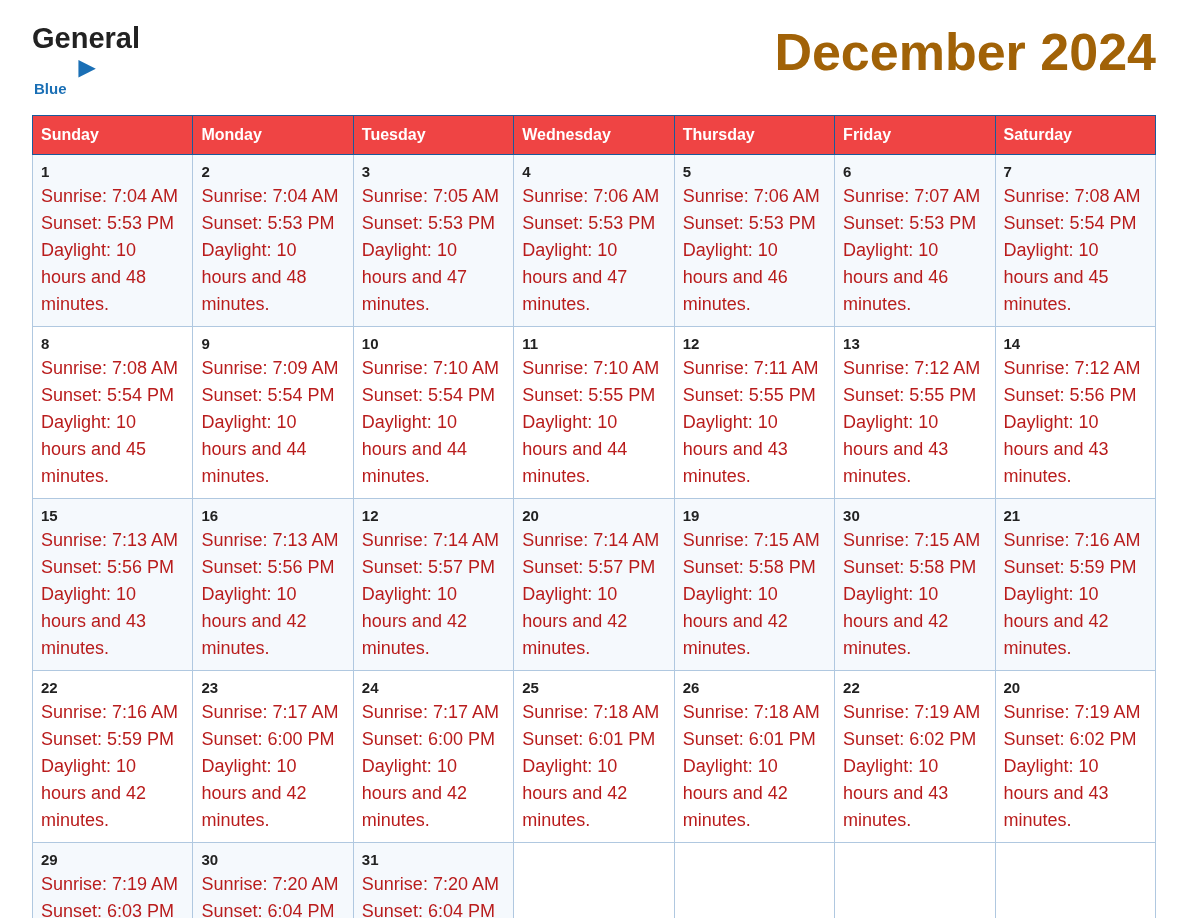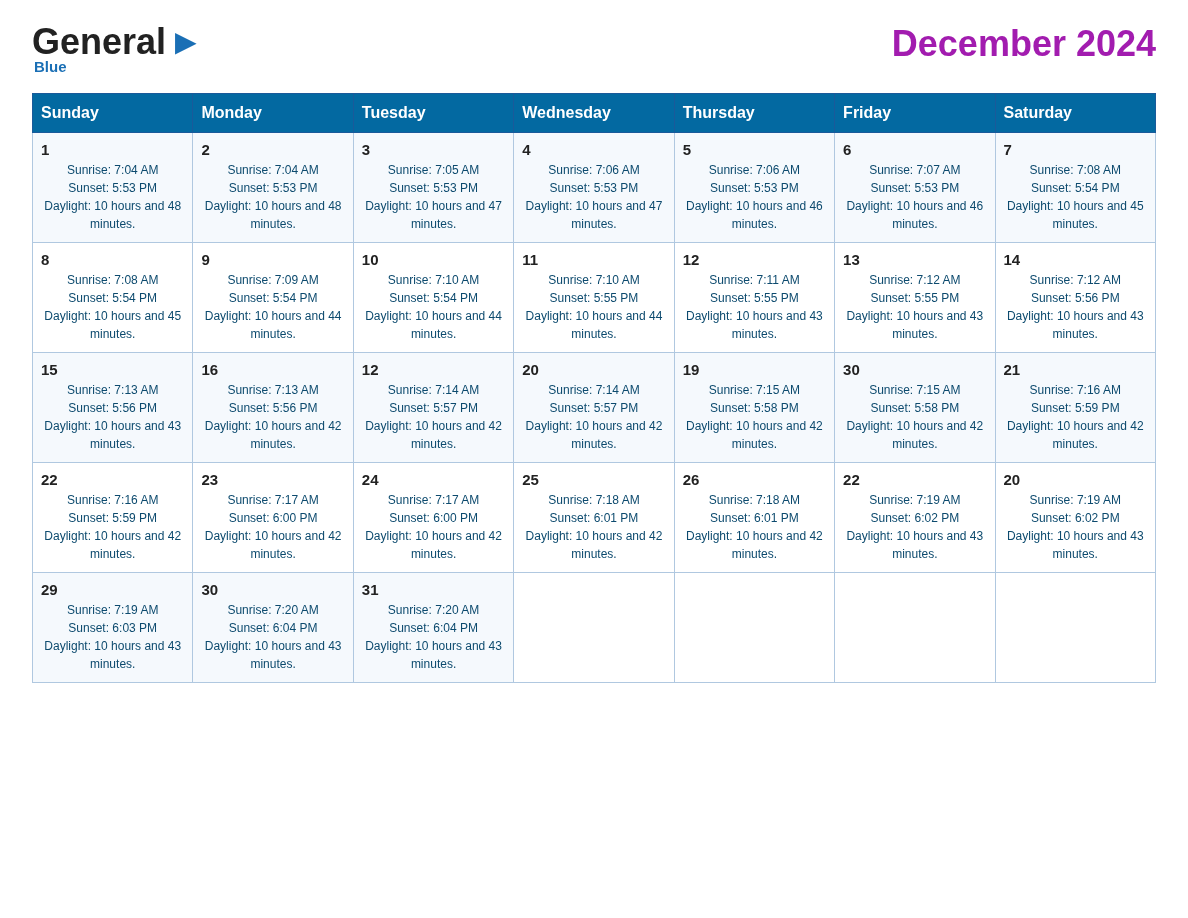--- a/index.html
+++ b/index.html
@@ -18,56 +18,57 @@
       margin-bottom: 18px;
     }
     .logo {
       display: flex;
       flex-direction: column;
       align-items: flex-start;
     }
     .logo-text {
       display: flex;
       align-items: center;
-      font-size: 36px;
+      font-size: 29px;
       font-weight: bold;
       color: #222;
       line-height: 1;
+      flex-direction: column;
     }
     .logo-blue {
       color: #1a6fb5;
     }
     .logo-sub {
       font-size: 15px;
       font-weight: bold;
       color: #1a6fb5;
       margin-top: -2px;
       margin-left: 2px;
     }
     .title-block {
       text-align: right;
     }
     .month-title {
-      font-size: 36px;
-      font-weight: bold;
-      color: #a21caf;
+      font-size: 52px;
+      font-weight: bold;
+      color: #a16207;
       line-height: 1.1;
     }
     .location {
       font-size: 22px;
       color: #444;
       margin-top: 4px;
     }
     table {
       width: 100%;
       border-collapse: collapse;
       table-layout: fixed;
     }
     thead tr th {
-      background: #0369a1;
+      background: #ef4444;
       color: #fff;
       font-size: 16px;
       font-weight: bold;
       padding: 10px 8px;
       text-align: left;
       border: 1px solid #1a5a9a;
     }
     tbody tr td {
       vertical-align: top;
       border: 1px solid #b0c8e0;
@@ -84,24 +85,23 @@
     tbody tr:nth-child(even) td {
       background: #ffffff;
     }
     .day-num {
       font-size: 15px;
       font-weight: bold;
       margin-bottom: 3px;
       color: #222;
     }
     .day-info {
-      font-size: 12px;
-      color: #0c4a6e;
+      font-size: 18px;
+      color: #b91c1c;
       line-height: 1.5;
-      text-align: center;
     }
     .empty-cell {
       background: #fff !important;
     }
     tbody tr td.empty-cell {
       background: #fff !important;
     }
   </style>
 </head>
 <body>

